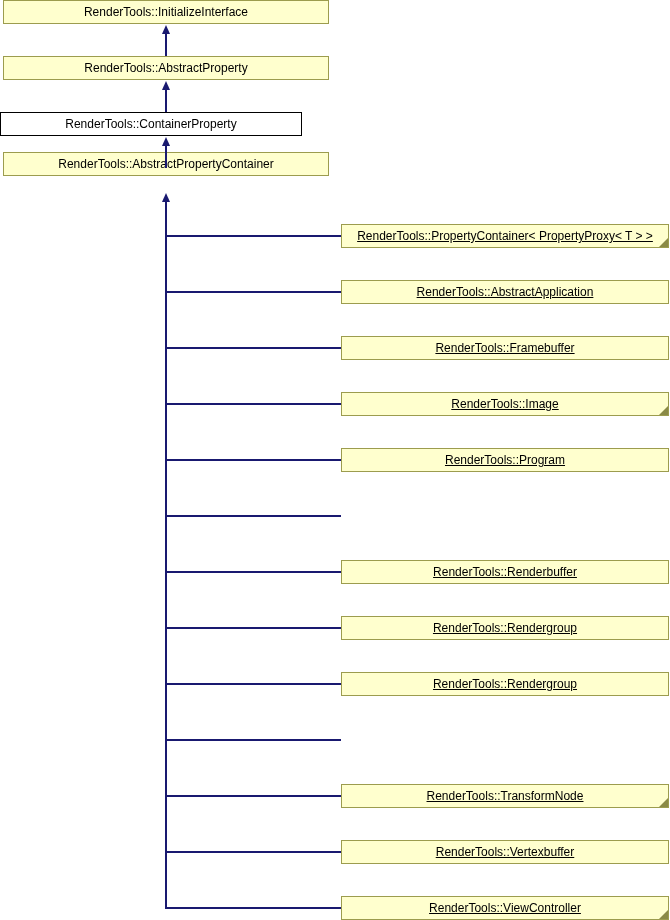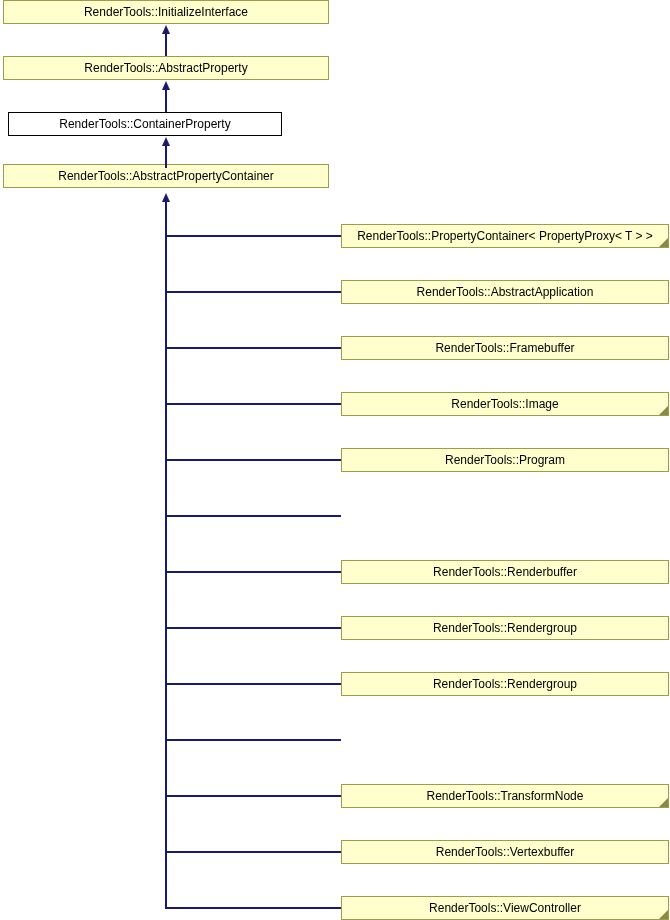--- a/index.html
+++ b/index.html
@@ -34,22 +34,22 @@
     white-space: nowrap;
     text-decoration: none;
     cursor: pointer;
   }
   .node.current {
     background: var(--current-fill);
     border: 1px solid var(--current-border);
     cursor: default;
   }
   .chain-node { left: 3px; width: 326px; }
-  .chain-node.current { left: 8px; width: 274px; }
-  .derived-node { left: 341px; width: 328px; }
+  .chain-node.current { left: 0px; width: 302px; }
+  .derived-node { left: 341px; width: 328px; text-decoration: underline; }
   .vline {
     position: absolute;
     left: 165px;
     width: 2px;
     background: var(--edge);
   }
   .hline {
     position: absolute;
     left: 165px;
     width: 176px;
@@ -76,21 +76,21 @@
   }
 </style>
 </head>
 <body>
 
 <div class="canvas">
 
   <div class="node chain-node" style="top:0px">RenderTools::InitializeInterface</div>
   <div class="node chain-node" style="top:56px">RenderTools::AbstractProperty</div>
   <div class="node chain-node current" style="top:112px">RenderTools::ContainerProperty</div>
-  <div class="node chain-node" style="top:164px">RenderTools::AbstractPropertyContainer</div>
+  <div class="node chain-node" style="top:152px">RenderTools::AbstractPropertyContainer</div>
 
   <div class="arrowhead" style="top:25px"></div>
   <div class="vline" style="top:33px;height:23px"></div>
 
   <div class="arrowhead" style="top:81px"></div>
   <div class="vline" style="top:89px;height:23px"></div>
 
   <div class="arrowhead" style="top:137px"></div>
   <div class="vline" style="top:145px;height:23px"></div>
 

